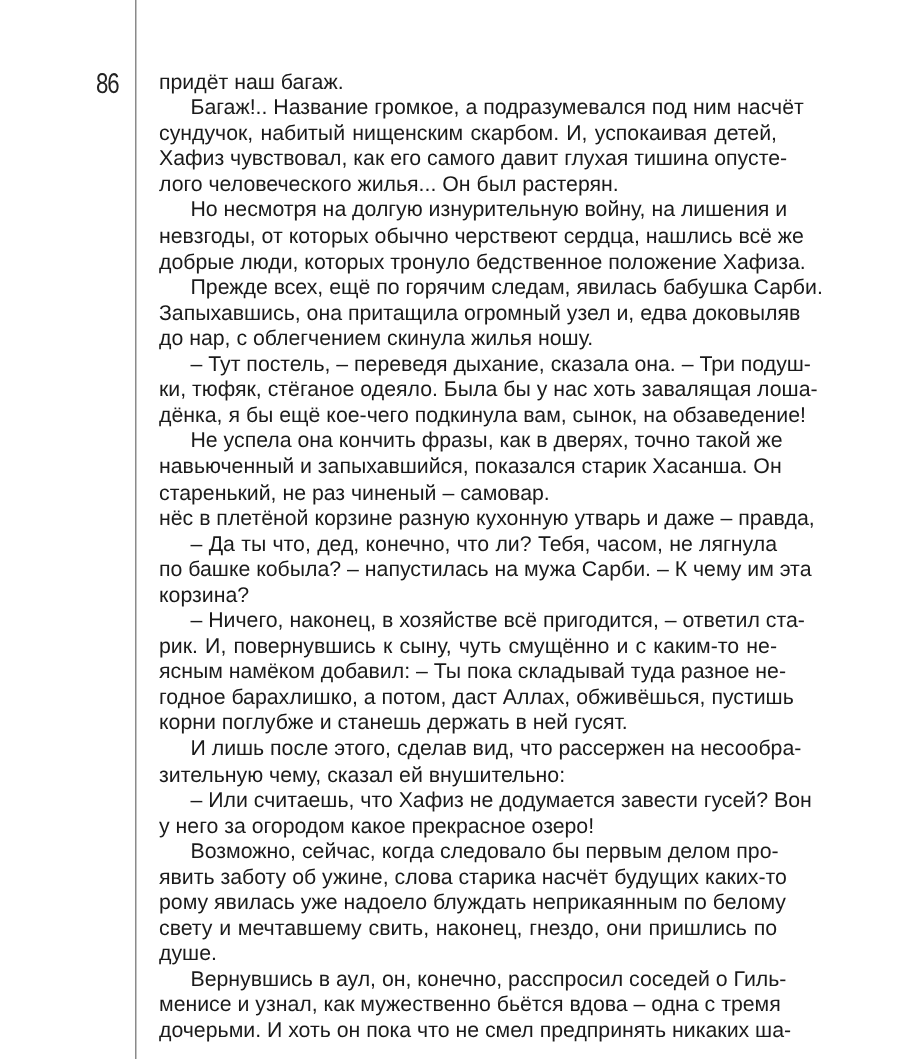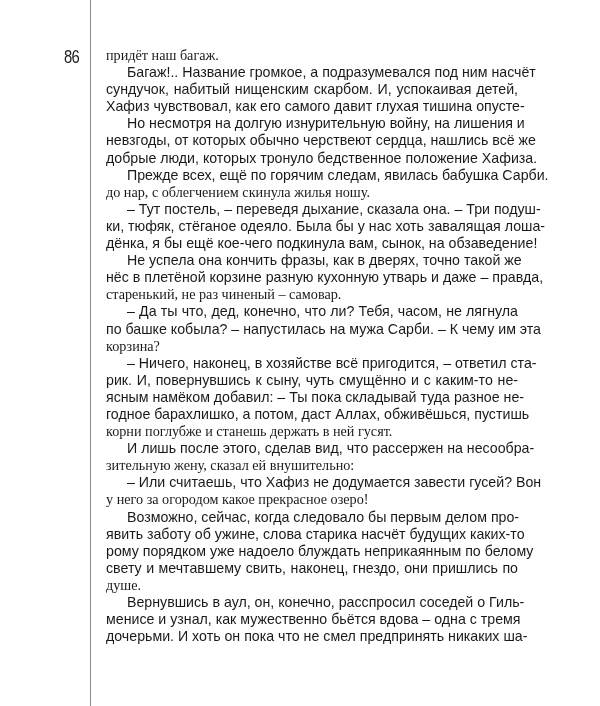--- a/index.html
+++ b/index.html
@@ -44,62 +44,64 @@
     }
     .line {
       display: block;
       white-space: nowrap;
       text-align: justify;
       text-align-last: justify;
       height: 17.1px;
     }
     .line.last {
       text-align-last: left;
-      font-family: Liberation Serif, serif;
     }
     .line.indent {
       padding-left: 21px;
     }
   </style>
 </head>
 <body>
 
 <div class="margin-rule"></div>
 
 <div class="page-number">86</div>
 
 <div class="text-block" id="text-block">
     <span class="line last">придёт наш багаж.</span>
     <span class="line indent">Багаж!.. Название громкое, а подразумевался под ним насчёт</span>
     <span class="line">сундучок, набитый нищенским скарбом. И, успокаивая детей,</span>
     <span class="line">Хафиз чувствовал, как его самого давит глухая тишина опусте-</span>
+    <span class="line last">лого человеческого жилья... Он был растерян.</span>
     <span class="line indent">Но несмотря на долгую изнурительную войну, на лишения и</span>
     <span class="line">невзгоды, от которых обычно черствеют сердца, нашлись всё же</span>
     <span class="line">добрые люди, которых тронуло бедственное положение Хафиза.</span>
     <span class="line indent">Прежде всех, ещё по горячим следам, явилась бабушка Сарби.</span>
+    <span class="line">Запыхавшись, она притащила огромный узел и, едва доковыляв</span>
     <span class="line last">до нар, с облегчением скинула жилья ношу.</span>
     <span class="line indent">– Тут постель, – переведя дыхание, сказала она. – Три подуш-</span>
     <span class="line">ки, тюфяк, стёганое одеяло. Была бы у нас хоть завалящая лоша-</span>
     <span class="line">дёнка, я бы ещё кое-чего подкинула вам, сынок, на обзаведение!</span>
     <span class="line indent">Не успела она кончить фразы, как в дверях, точно такой же</span>
+    <span class="line">навьюченный и запыхавшийся, показался старик Хасанша. Он</span>
+    <span class="line last">старенький, не раз чиненый – самовар.</span>
     <span class="line">нёс в плетёной корзине разную кухонную утварь и даже – правда,</span>
-    <span class="line last">старенький, не раз чиненый – самовар.</span>
     <span class="line indent">– Да ты что, дед, конечно, что ли? Тебя, часом, не лягнула</span>
     <span class="line">по башке кобыла? – напустилась на мужа Сарби. – К чему им эта</span>
     <span class="line last">корзина?</span>
     <span class="line indent">– Ничего, наконец, в хозяйстве всё пригодится, – ответил ста-</span>
     <span class="line">рик. И, повернувшись к сыну, чуть смущённо и с каким-то не-</span>
     <span class="line">ясным намёком добавил: – Ты пока складывай туда разное не-</span>
     <span class="line">годное барахлишко, а потом, даст Аллах, обживёшься, пустишь</span>
     <span class="line last">корни поглубже и станешь держать в ней гусят.</span>
     <span class="line indent">И лишь после этого, сделав вид, что рассержен на несообра-</span>
-    <span class="line last">зительную жену, сказал ей внушительно:</span>
+    <span class="line last">зительную чему, сказал ей внушительно:</span>
     <span class="line indent">– Или считаешь, что Хафиз не додумается завести гусей? Вон</span>
     <span class="line last">у него за огородом какое прекрасное озеро!</span>
     <span class="line indent">Возможно, сейчас, когда следовало бы первым делом про-</span>
     <span class="line">явить заботу об ужине, слова старика насчёт будущих каких-то</span>
-    <span class="line">рому порядком уже надоело блуждать неприкаянным по белому</span>
+    <span class="line">рому явилась уже надоело блуждать неприкаянным по белому</span>
     <span class="line">свету и мечтавшему свить, наконец, гнездо, они пришлись по</span>
     <span class="line last">душе.</span>
     <span class="line indent">Вернувшись в аул, он, конечно, расспросил соседей о Гиль-</span>
     <span class="line">менисе и узнал, как мужественно бьётся вдова – одна с тремя</span>
     <span class="line">дочерьми. И хоть он пока что не смел предпринять никаких ша-</span>
   </div>
 
 </body></html>

